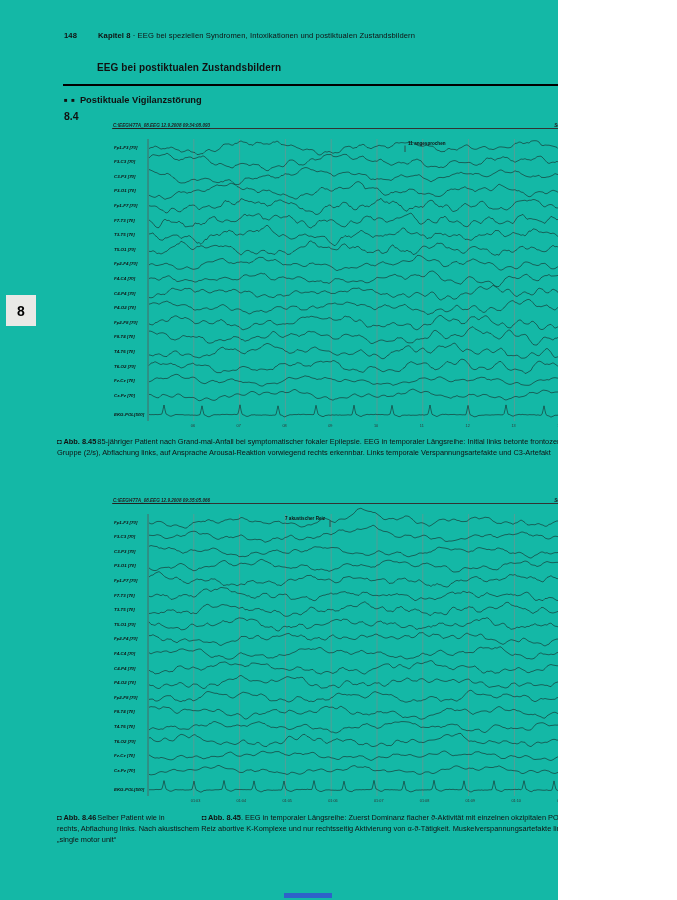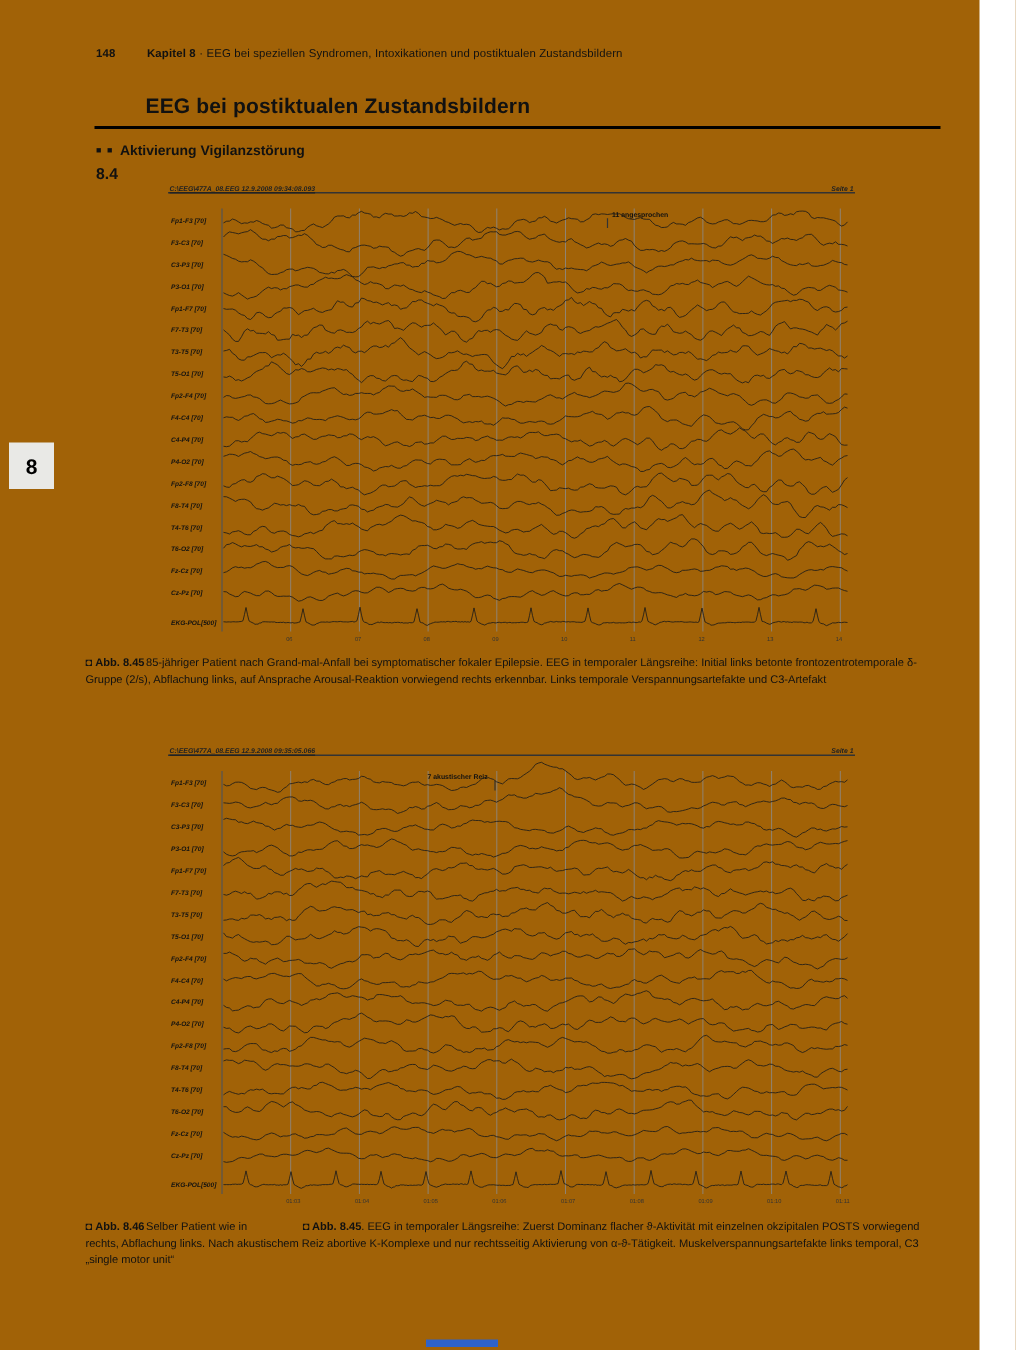--- a/index.html
+++ b/index.html
@@ -1,28 +1,28 @@
 <!DOCTYPE html>
 <html><head>
 <meta charset="utf-8">
 <style>
   html,body{margin:0;padding:0;background:#fff;}
-  #page{position:relative;width:653px;height:900px;background:#a16207;overflow:hidden;
+  #page{position:relative;width:558px;height:900px;background:#14b8a6;overflow:hidden;
         font-family:"Liberation Sans",sans-serif;color:#111;text-decoration:underline;}
 
   
   .running-head{position:absolute;top:31px;left:64px;width:560px;font-size:7.6px;
                 letter-spacing:.1px;white-space:nowrap;}
   .running-head .pgnum{font-weight:bold;margin-right:21px;}
   .running-head .chap{font-weight:bold;}
 
   
   .section-head{position:absolute;top:62px;left:64px;width:563px;}
   .section-num{position:absolute;left:0;top:4px;font-size:10.5px;font-weight:bold;margin-top:44px;}
-  .section-title{position:absolute;left:33px;top:0;font-size:14px;font-weight:bold;
+  .section-title{position:absolute;left:33px;top:0;font-size:10px;font-weight:bold;
                  letter-spacing:.1px;white-space:nowrap;}
   .section-rule{position:absolute;top:84px;left:63px;width:564px;height:1.6px;background:#000;}
 
   
   .subsection{position:absolute;top:95px;left:64px;font-size:9.3px;font-weight:bold;white-space:nowrap;}
   .subsection .sq{font-size:6px;letter-spacing:1px;vertical-align:1px;margin-right:4px;}
 
   
   .chapter-tab{position:absolute;left:6px;top:295px;width:30px;height:31px;background:#e9e9e6;
                display:flex;align-items:center;justify-content:center;
@@ -61,21 +61,21 @@
     <span class="pgnum">148</span><span class="chap">Kapitel 8</span><span> · EEG bei speziellen Syndromen, Intoxikationen und postiktualen Zustandsbildern</span>
   </div>
 
   <div class="section-head">
     <span class="section-num">8.4</span>
     <span class="section-title">EEG bei postiktualen Zustandsbildern</span>
   </div>
   <div class="section-rule"></div>
 
   <div class="subsection">
-    <span class="sq">■ ■</span><span>Aktivierung Vigilanzstörung</span>
+    <span class="sq">■ ■</span><span>Postiktuale Vigilanzstörung</span>
   </div>
 
   <div class="chapter-tab">8</div>
 
   <div class="fig fig-1">
     <div class="fig-header">
       <span class="fpath">C:\EEG\477A_08.EEG   12.9.2008   09:34:08.093</span>
       <span>Seite 1</span>
     </div>
     <div class="fig-canvas">

